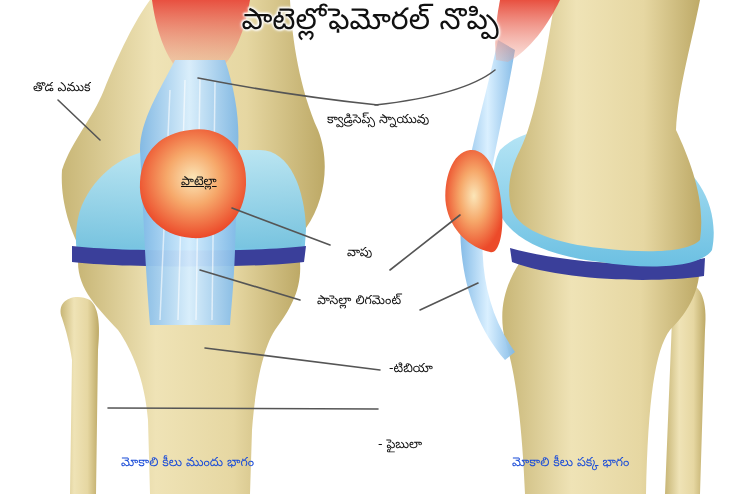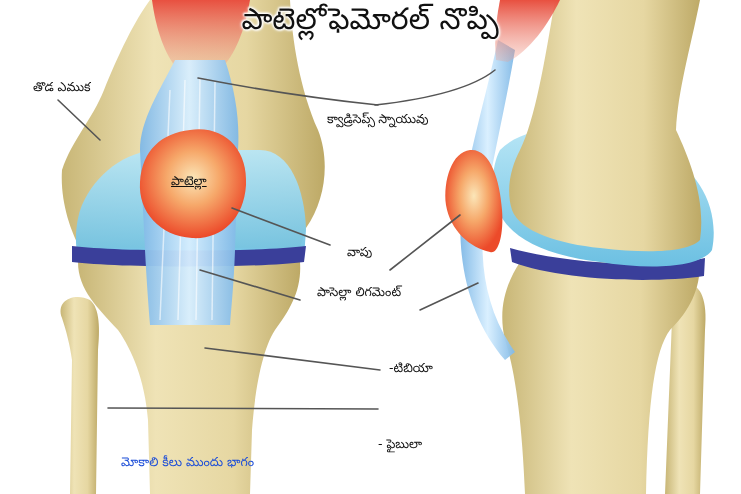--- a/index.html
+++ b/index.html
@@ -97,21 +97,22 @@
       <line x1="200" y1="270" x2="300" y2="300"></line>
       <line x1="420" y1="310" x2="478" y2="283"></line>
       <line x1="205" y1="348" x2="380" y2="370"></line>
       <line x1="108" y1="408" x2="378" y2="409"></line>
     </g>
   </svg>
 
   <div class="title">పాటెల్లోఫెమోరల్ నొప్పి</div>
 
   <div class="lbl" style="left:33px;top:81px;text-align:center;">తొడ ఎముక</div>
-  <div class="lbl" style="left:327px;top:113px;font-family:Liberation Serif, serif;">క్వాడ్రిసెప్స్ స్నాయువు</div>
-  <div class="lbl" style="left:171px;top:175px;text-decoration:underline;">పాటెల్లా</div>
+  <div class="lbl" style="left:327px;top:113px;">క్వాడ్రిసెప్స్ స్నాయువు</div>
+  <div class="lbl" style="left:181px;top:175px;text-decoration:underline;">పాటెల్లా</div>
   <div class="lbl" style="left:347px;top:246px;">వాపు</div>
-  <div class="lbl" style="left:317px;top:286px;">పాసెల్లా లిగమెంట్</div>
+  <div class="lbl" style="left:317px;top:294px;">పాసెల్లా లిగమెంట్</div>
   <div class="lbl" style="left:382px;top:362px;margin-left:7px;">-టిబియా</div>
   <div class="lbl" style="left:378px;top:402px;margin-top:36px;">- ఫైబులా</div>
 
   <div class="cap" style="left:121px;top:454px;">మోకాలి కీలు ముందు భాగం</div>
+  <div class="cap" style="left:512px;top:454px;">మోకాలి కీలు పక్క భాగం</div>
 </div>
 
 </body></html>

